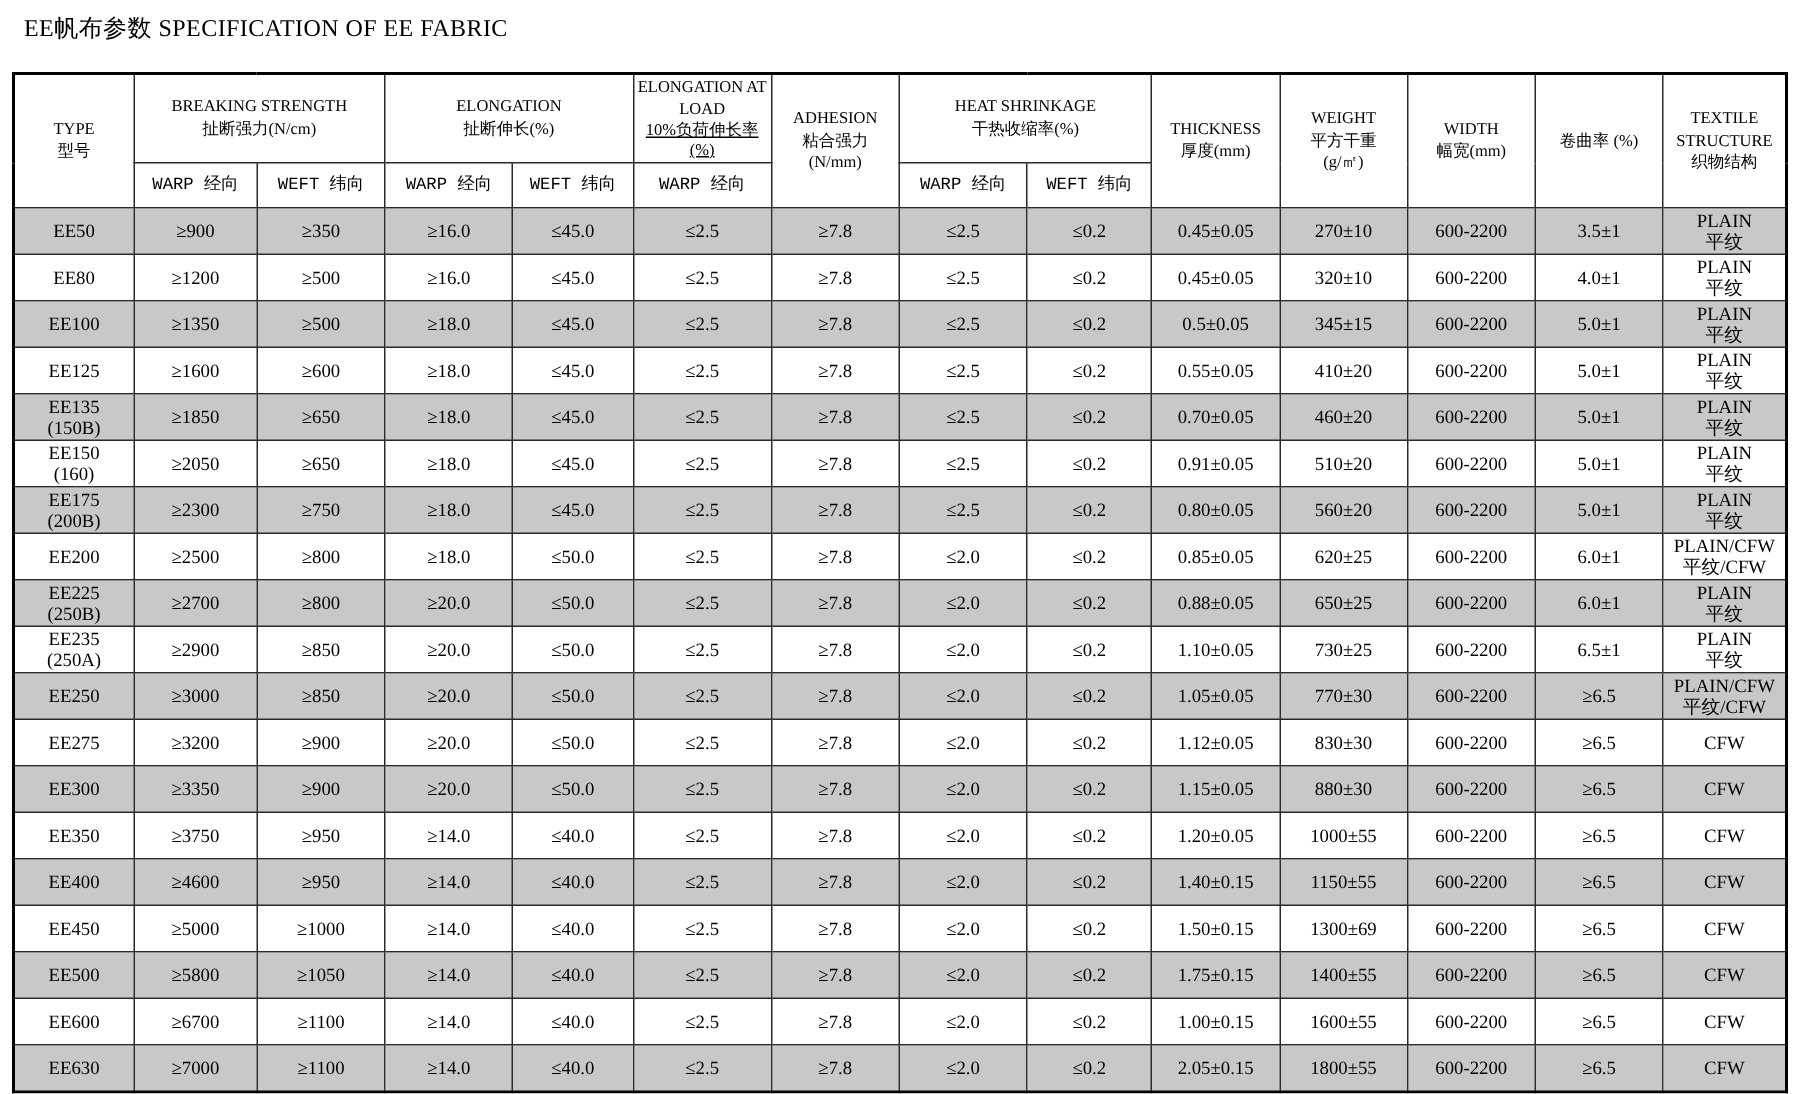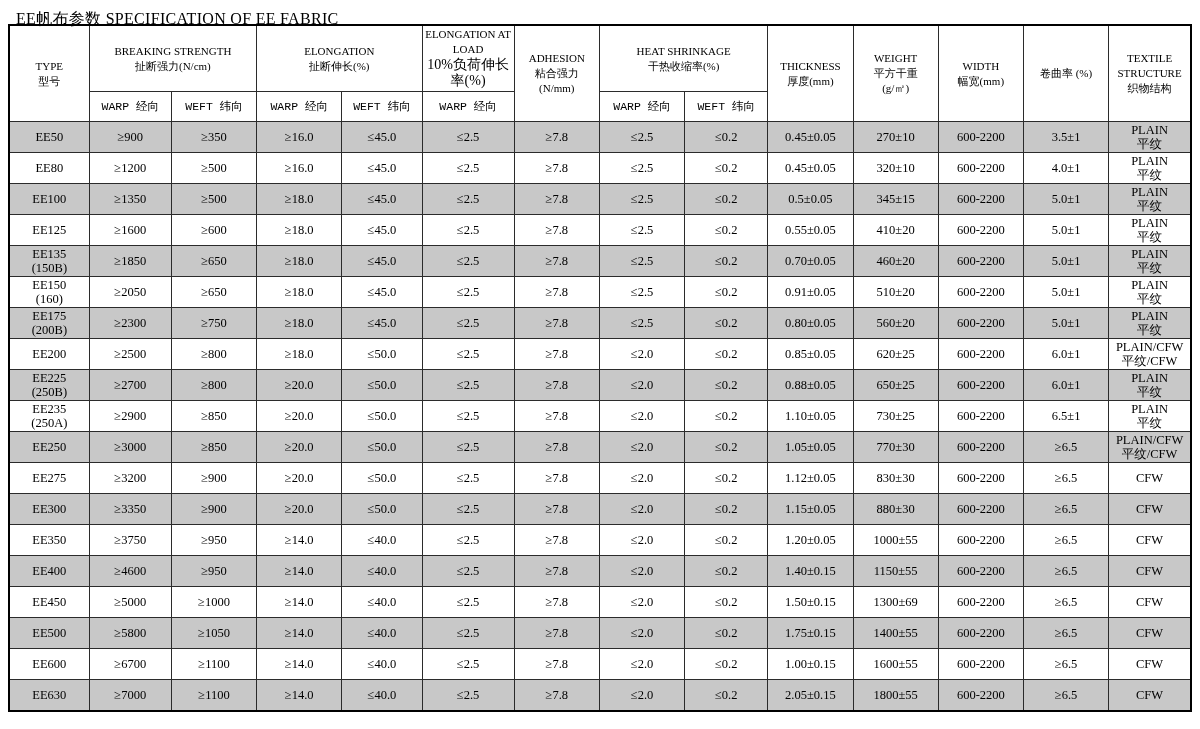--- a/index.html
+++ b/index.html
@@ -8,21 +8,21 @@
     width: 1200px; height: 729px;
     font-family: "Liberation Serif", "DejaVu Serif", serif;
     color: #000;
     overflow: hidden;
     position: relative;
   }
   .page-title {
     padding: 9px 0 4px 16px;
     font-size: 16px;
     letter-spacing: 0.3px;
-    height: 24px;
+    height: 48px;
     white-space: nowrap;
   }
   table.spec {
     border-collapse: collapse;
     table-layout: fixed;
     width: 1184px;
     margin-left: 8px;
     border: 2px solid #000;
   }
   table.spec th, table.spec td {
@@ -35,21 +35,21 @@
   table.spec th {
     font-weight: normal;
     font-size: 11px;
     line-height: 1.35;
     background: #ffffff;
     padding: 1px 2px;
   }
   tr.hdr-group { height: 42px; }
   tr.hdr-sub   { height: 30px; }
   tr.hdr-sub th { font-size: 11.5px; font-family: Liberation Mono, monospace; }
-  .hdr-small { font-size: 14px; display: block; line-height: 1.2; }
+  .hdr-small { font-size: 11px; display: block; line-height: 1.2; text-decoration: underline; }
   table.spec td {
     font-size: 12.5px;
     height: 31px;
     line-height: 1.15;
     padding: 0 2px;
   }
   td.textile-cell { font-size: 10px; line-height: 1.25; }
   tr.shaded td { background: #c8c8c8; }
   .footer-note {
     width: 1184px;

